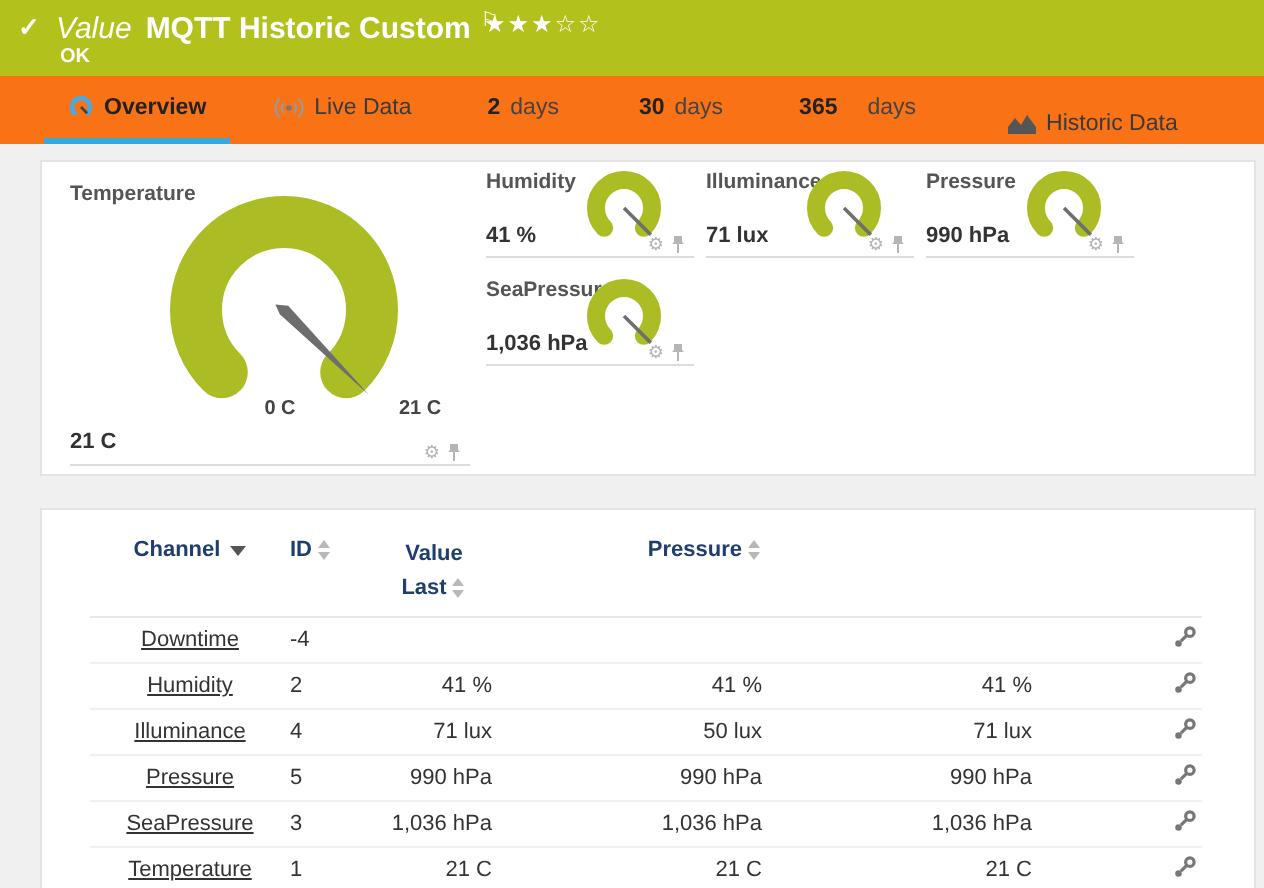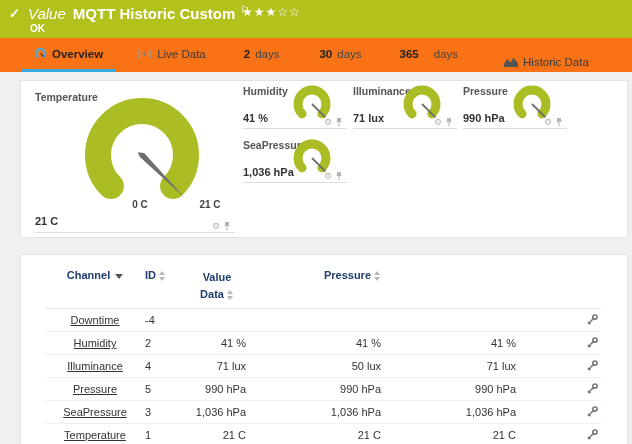--- a/index.html
+++ b/index.html
@@ -232,21 +232,21 @@
 <div class="table-panel">
   <div class="thead">
     <div class="col-channel">
       <span>Channel</span><span class="caret-down"></span>
     </div>
     <div class="col-id">
       <span>ID</span><span class="sort"></span>
     </div>
     <div class="col-last">
       <span>Value</span><br>
-      <span>Data</span><span class="sort"></span>
+      <span>Last</span><span class="sort"></span>
     </div>
     <div class="col-max">
       <span>Pressure</span><span class="sort"></span>
     </div>
     <div class="col-tools"></div>
   </div>
 
   <div class="trow">
     <div class="col-channel">Downtime</div>
     <div class="col-id">-4</div>

